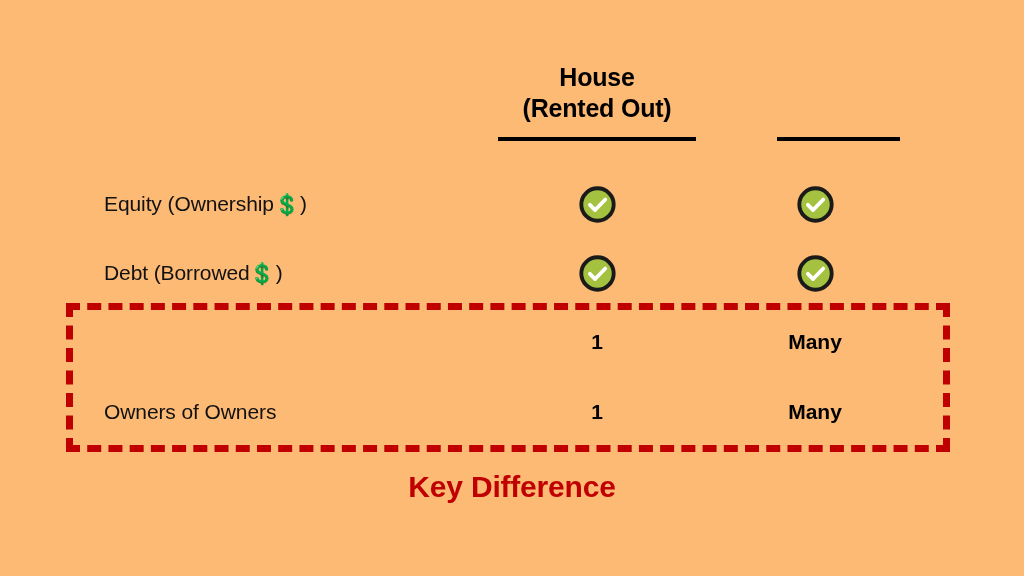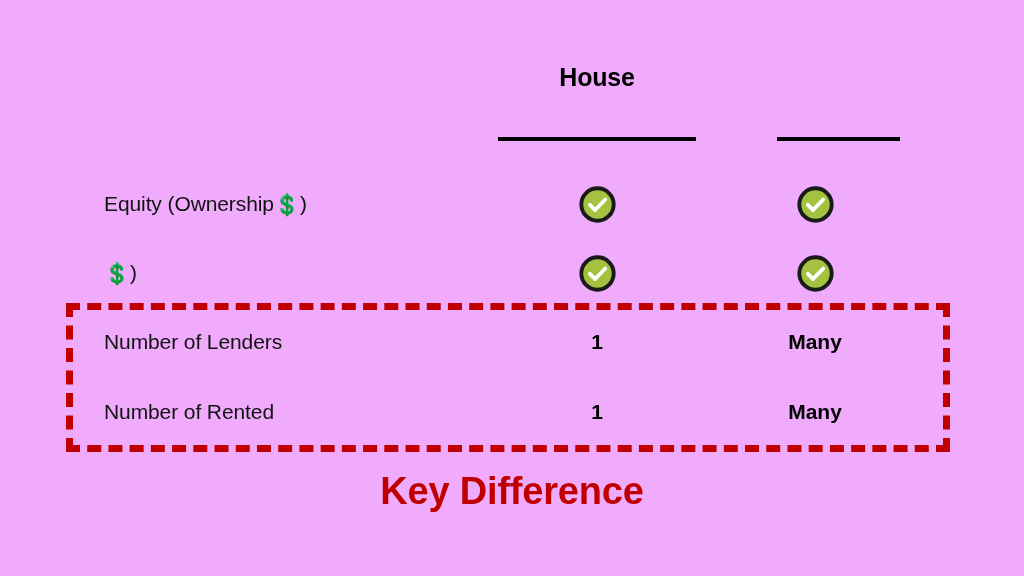--- a/index.html
+++ b/index.html
@@ -4,21 +4,21 @@
 <style>
   html, body {
     margin: 0;
     padding: 0;
     background: #ffffff;
   }
   #canvas {
     position: relative;
     width: 1024px;
     height: 576px;
-    background: #f0abfc;
+    background: #fdba74;
     font-family: "Liberation Sans", sans-serif;
     overflow: hidden;
   }
 
   
   .col-header {
     position: absolute;
     text-align: center;
     font-weight: bold;
     color: #000000;
@@ -122,33 +122,34 @@
     pointer-events: none;
   }
 
   
   #key-caption {
     position: absolute;
     left: 0;
     top: 470px;
     width: 1024px;
     text-align: center;
-    font-size: 38px;
+    font-size: 30px;
     font-weight: bold;
     color: #C00000;
     letter-spacing: -0.2px;
   }
 </style>
 </head>
 <body>
 
 <div id="canvas">
 
   <div class="col-header" id="header-house">
     <div>House</div>
+    <div>(Rented Out)</div>
   </div>
   <div class="header-rule" id="rule-house"></div>
 
   <div class="header-rule" id="rule-business"></div>
 
   <div class="row" id="row-equity">
     <div class="row-label">
       <span>Equity (Ownership</span>
       <span class="money-emoji">💲</span>
       <span>)</span>
@@ -166,20 +167,21 @@
         <svg class="check-icon" viewBox="0 0 40 40" xmlns="http://www.w3.org/2000/svg">
           <circle cx="20" cy="20" r="17.5" fill="#A4C23F" stroke="#1A1A1A" stroke-width="4.2"></circle>
           <path d="M11.8 20.4 L17.4 26 L28.4 14.6" fill="none" stroke="#FFFFFF" stroke-width="4.1" stroke-linecap="round" stroke-linejoin="round"></path>
         </svg>
       </span>
     </div>
   </div>
 
   <div class="row" id="row-debt">
     <div class="row-label">
+      <span>Debt  (Borrowed</span>
       <span class="money-emoji">💲</span>
       <span>)</span>
     </div>
     <div class="cell cell-house">
       <span>
         <svg class="check-icon" viewBox="0 0 40 40" xmlns="http://www.w3.org/2000/svg">
           <circle cx="20" cy="20" r="17.5" fill="#A4C23F" stroke="#1A1A1A" stroke-width="4.2"></circle>
           <path d="M11.8 20.4 L17.4 26 L28.4 14.6" fill="none" stroke="#FFFFFF" stroke-width="4.1" stroke-linecap="round" stroke-linejoin="round"></path>
         </svg>
       </span>
@@ -190,31 +192,30 @@
           <circle cx="20" cy="20" r="17.5" fill="#A4C23F" stroke="#1A1A1A" stroke-width="4.2"></circle>
           <path d="M11.8 20.4 L17.4 26 L28.4 14.6" fill="none" stroke="#FFFFFF" stroke-width="4.1" stroke-linecap="round" stroke-linejoin="round"></path>
         </svg>
       </span>
     </div>
   </div>
 
   <div id="key-box"></div>
 
   <div class="row" id="row-lenders">
-    <div class="row-label">Number of Lenders</div>
     <div class="cell cell-house">
       <span class="cell-text">1</span>
     </div>
     <div class="cell cell-business">
       <span class="cell-text">Many</span>
     </div>
   </div>
 
   <div class="row" id="row-owners">
-    <div class="row-label">Number of Rented</div>
+    <div class="row-label">Owners of Owners</div>
     <div class="cell cell-house">
       <span class="cell-text">1</span>
     </div>
     <div class="cell cell-business">
       <span class="cell-text">Many</span>
     </div>
   </div>
 
   <div id="key-caption">Key Difference</div>
 

